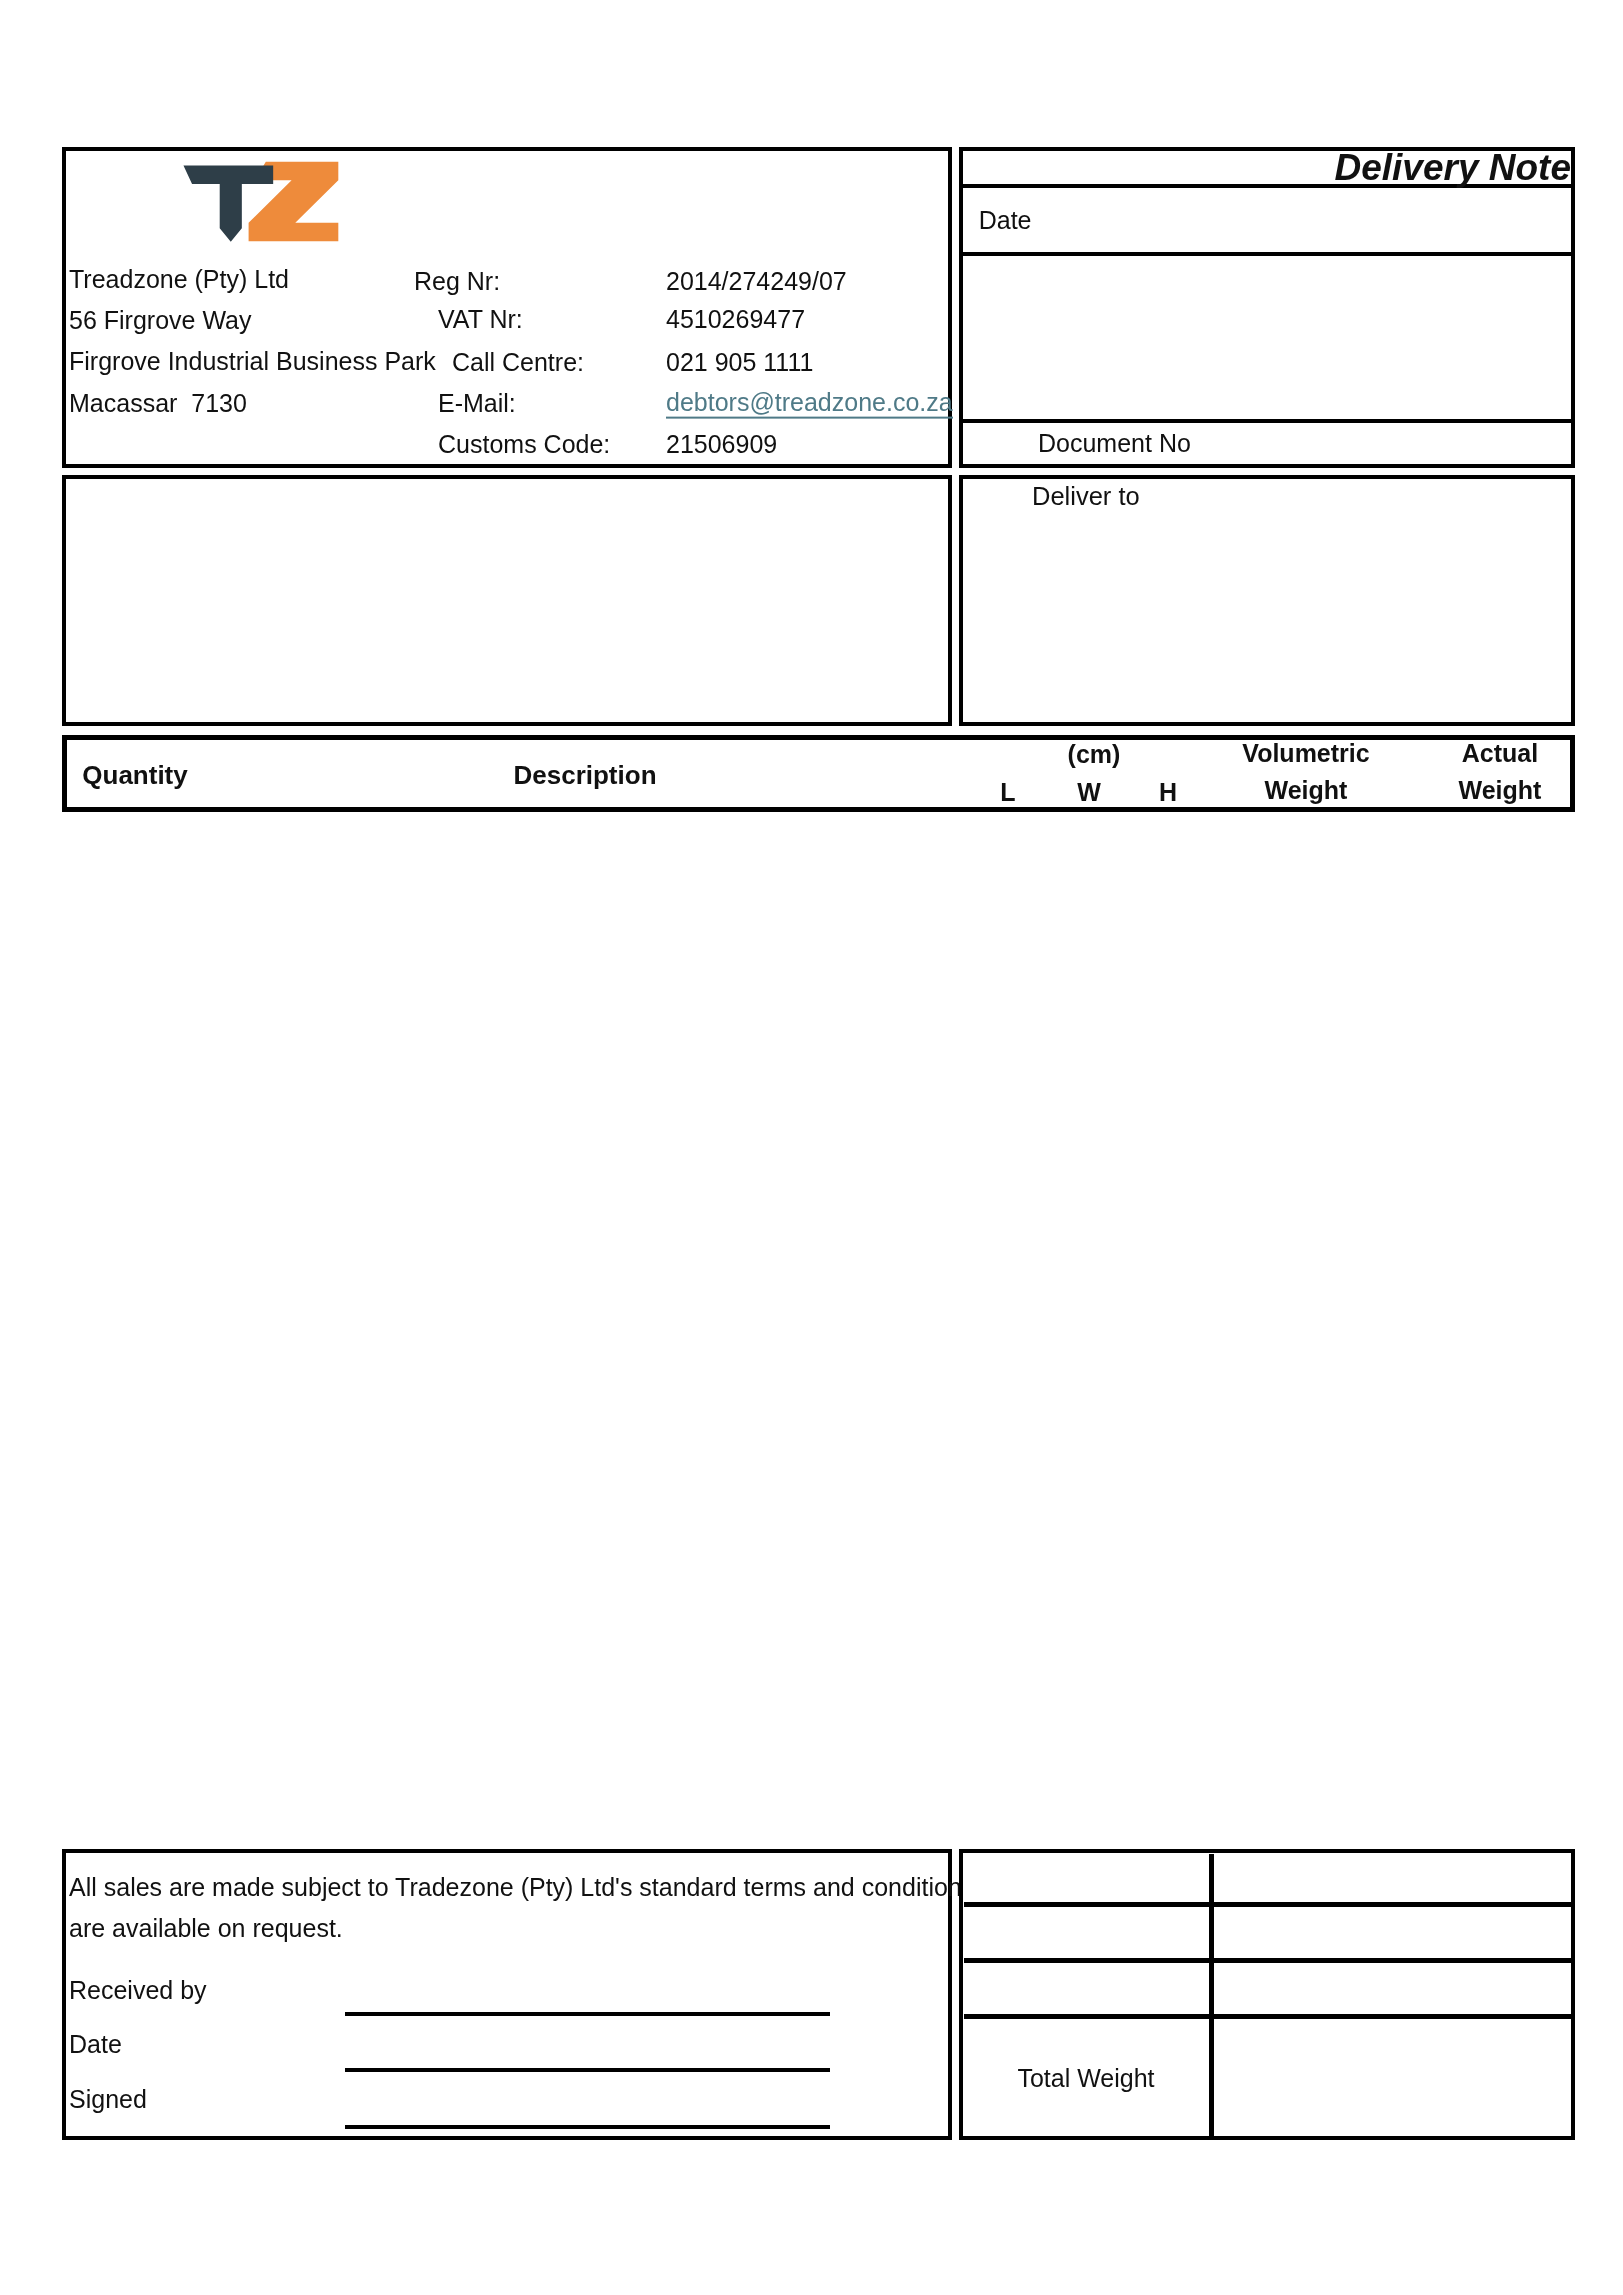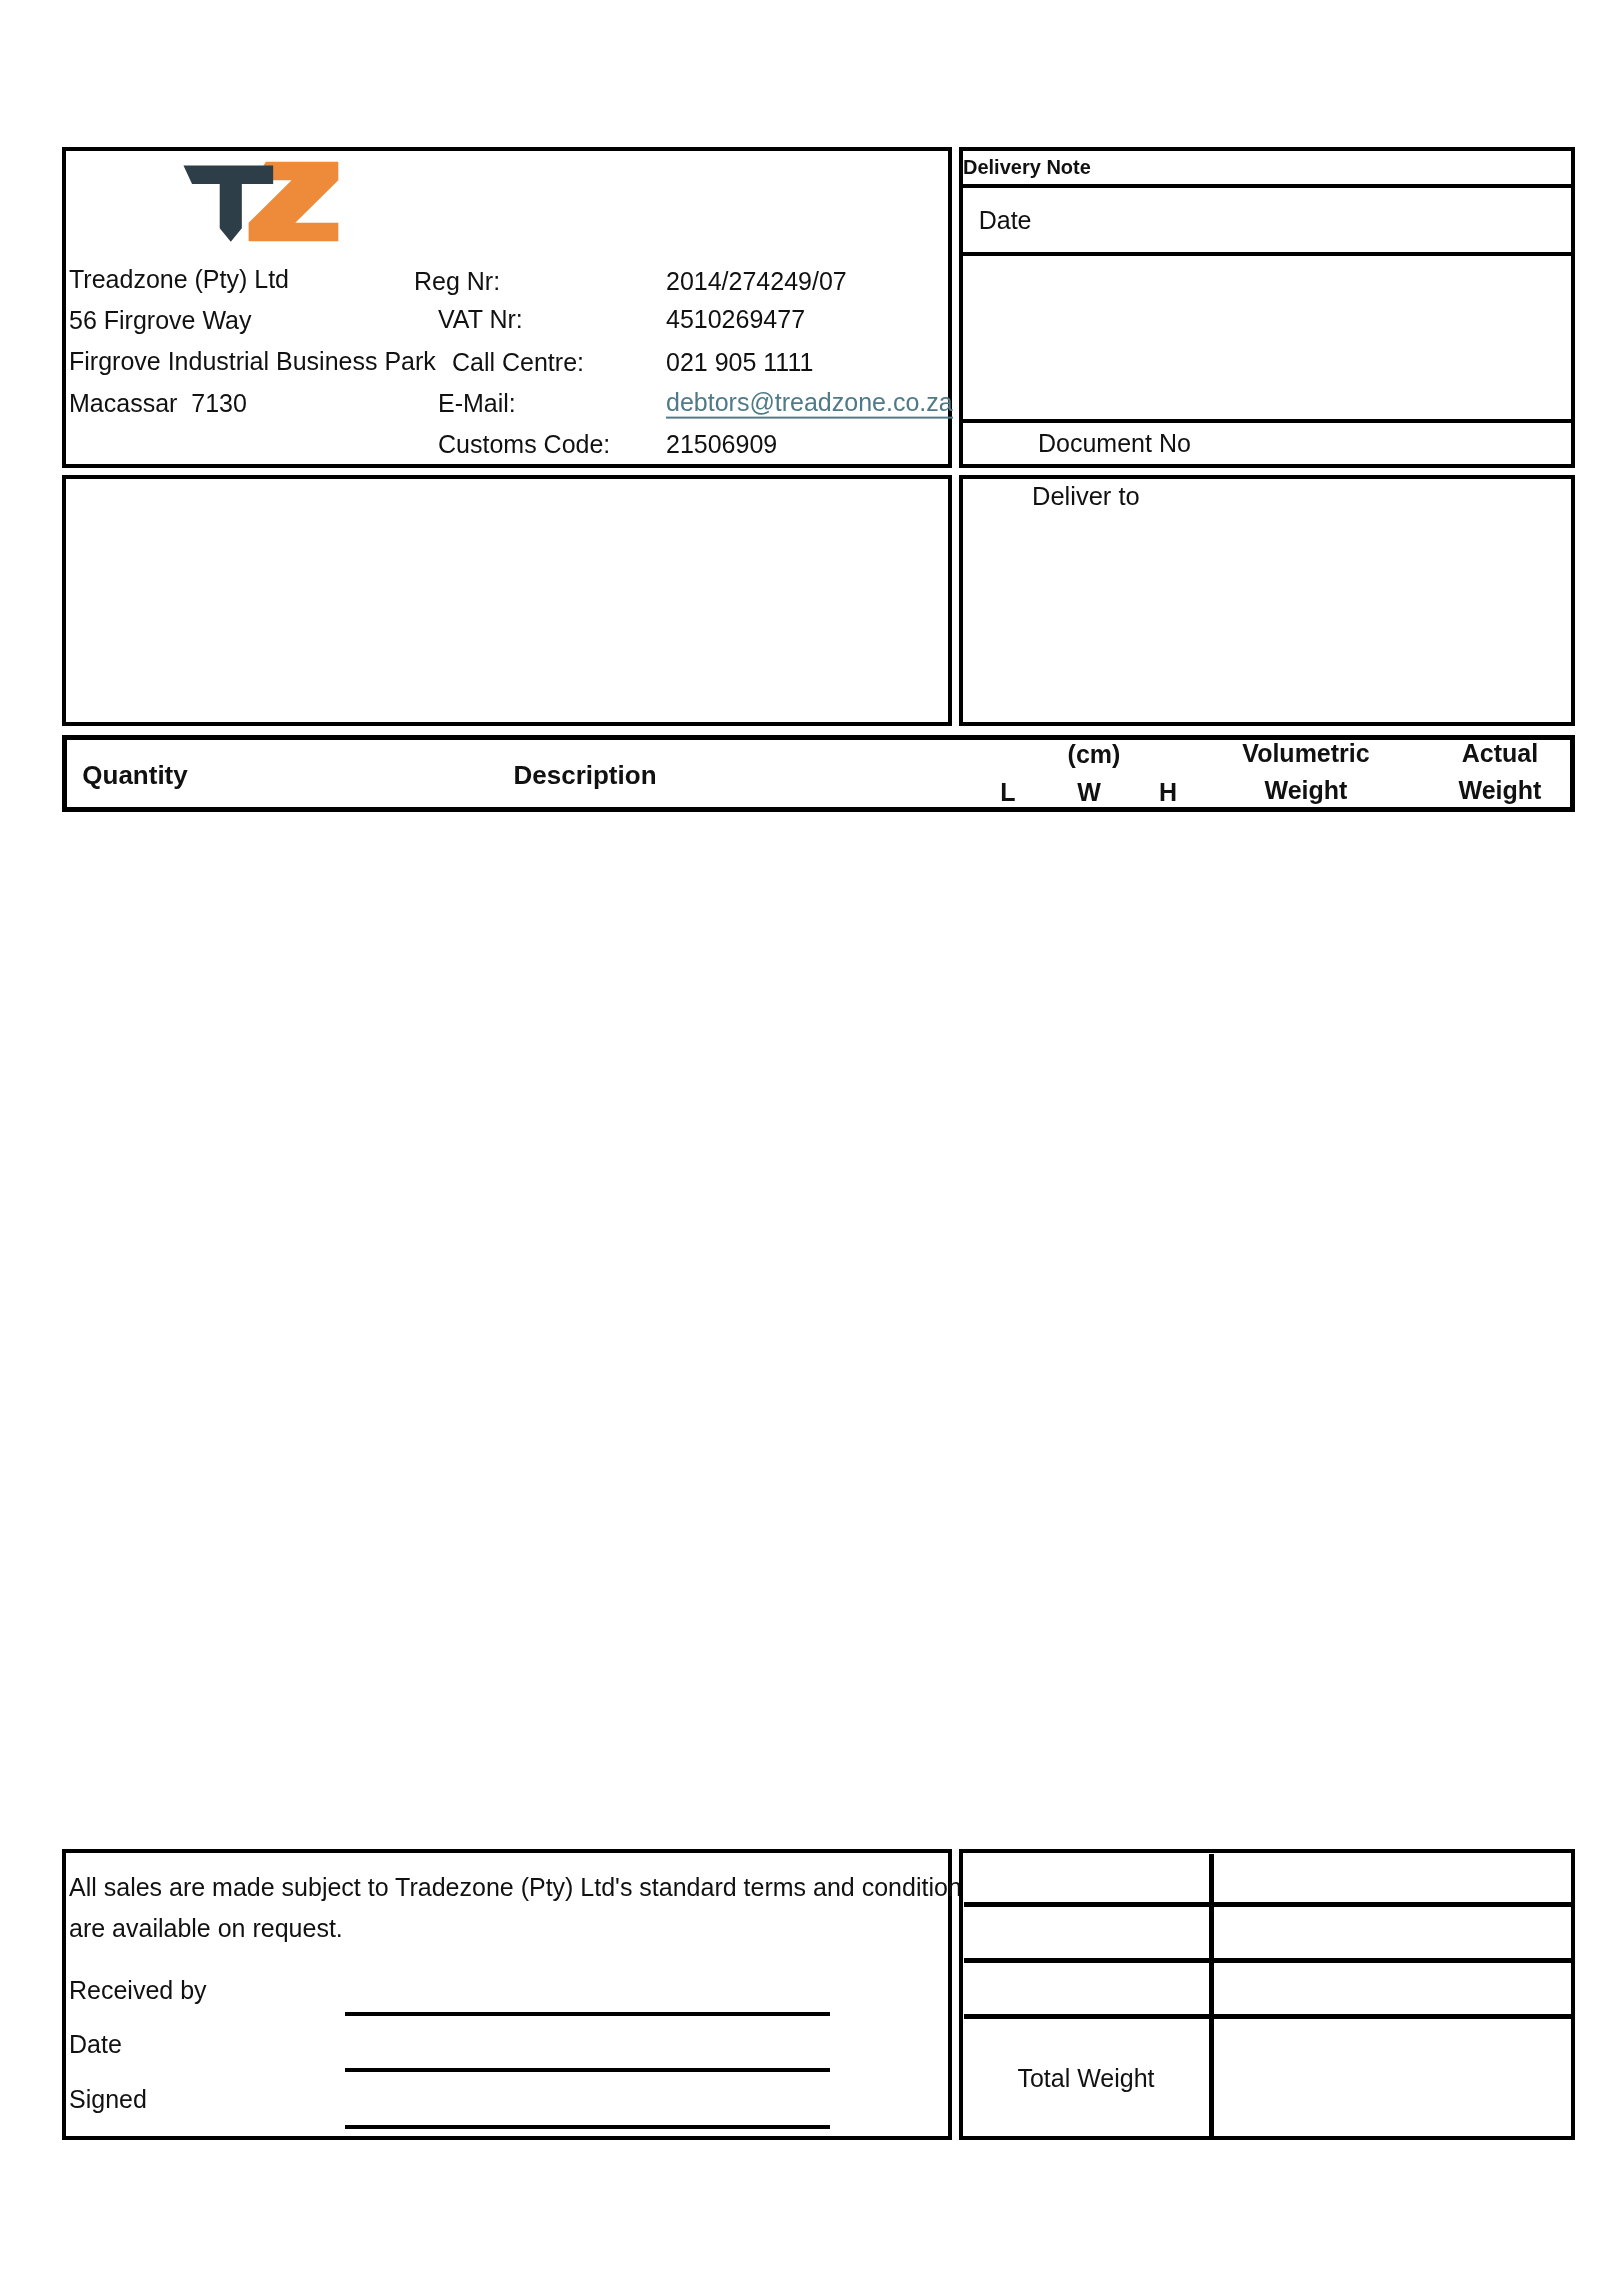--- a/index.html
+++ b/index.html
@@ -12,21 +12,21 @@
   }
   .abs{position:absolute;}
   .box{position:absolute;border:4.6px solid #000;background:#fff;box-sizing:border-box;}
   .lbl{position:absolute;font-size:25px;white-space:pre;transform:translateY(-50%);line-height:1.15;}
   .ctr{position:absolute;font-size:26px;font-weight:bold;white-space:nowrap;transform:translate(-50%,-50%);line-height:1;}
   .hline{position:absolute;background:#000;height:3.9px;}
   
   .panel-col{display:flex;flex-direction:column;height:100%;}
   .prow{box-sizing:border-box;display:flex;align-items:center;}
   .prow.bb{border-bottom:4.6px solid #000;}
-  .panel-title-row{justify-content:flex-start;font-weight:bold;font-size:20px;}
+  .panel-title-row{justify-content:flex-end;font-weight:bold;font-size:37px;font-style:italic;}
   
   .wordmark{position:absolute;font-size:55px;font-weight:bold;letter-spacing:0px;transform:translateY(-50%);line-height:1;white-space:nowrap;}
   .wordmark sup{font-size:17px;vertical-align:super;}
   .email{border-bottom:2px solid #4f7a87;text-decoration:none;cursor:pointer;}
 </style>
 </head>
 <body>
 
 <div id="page">
 

